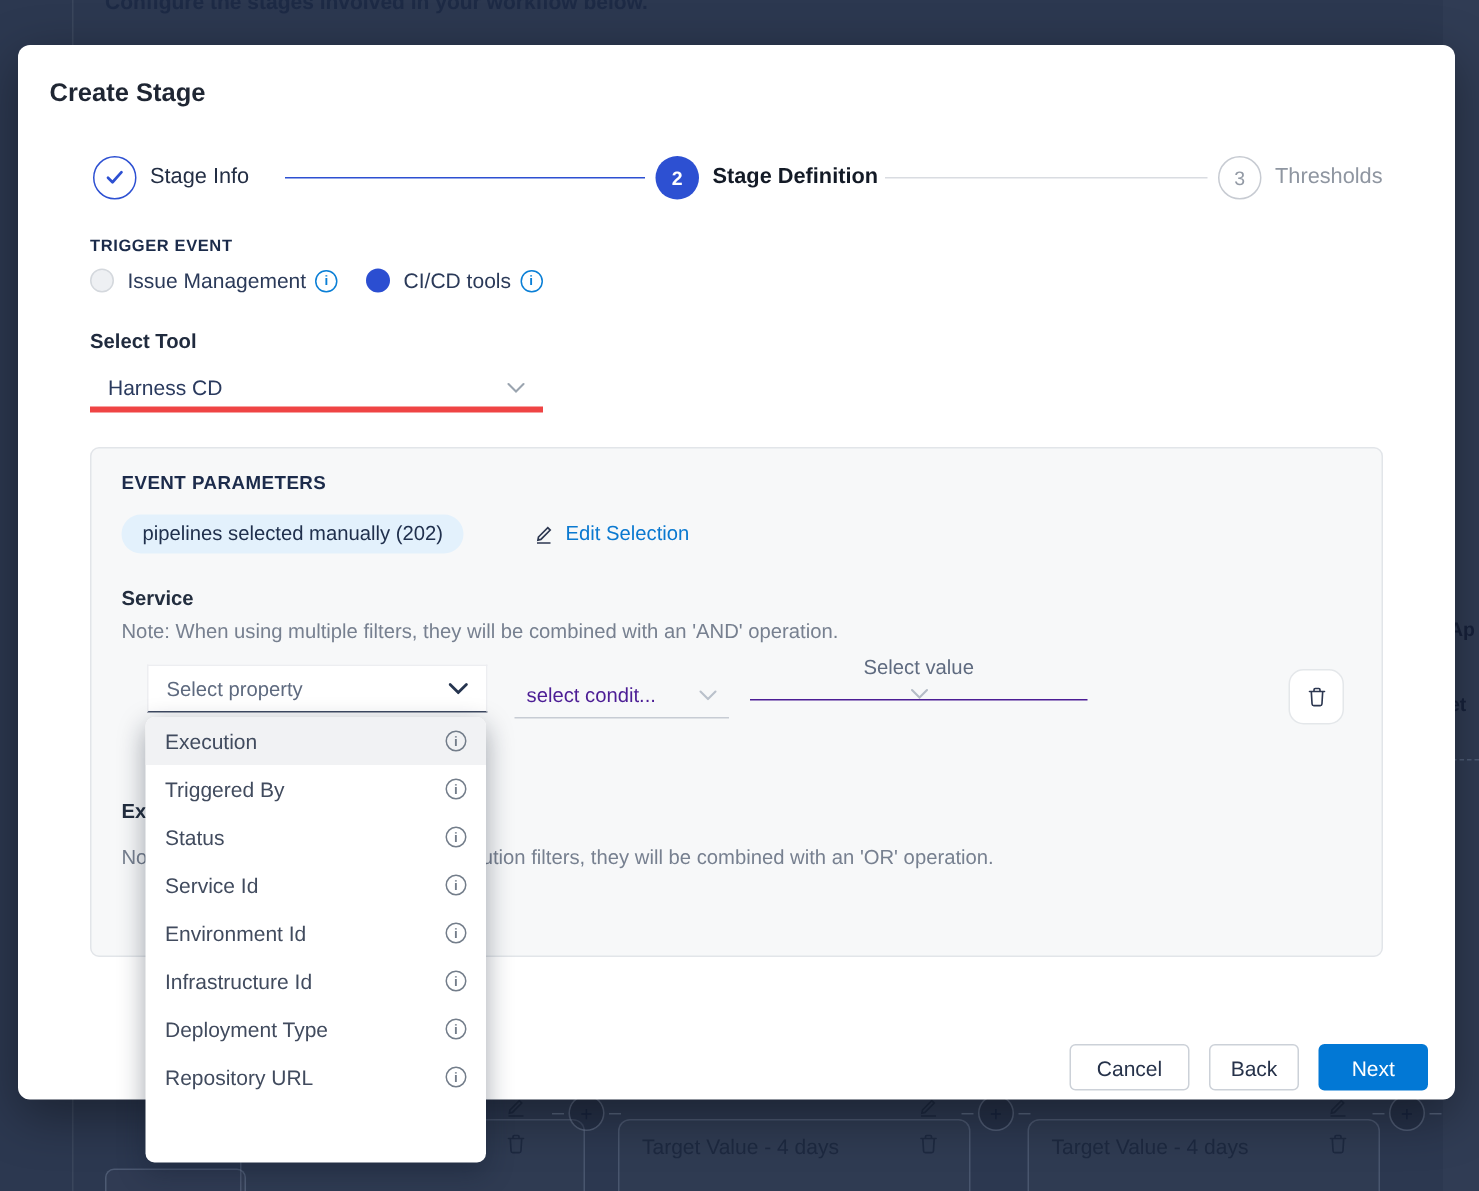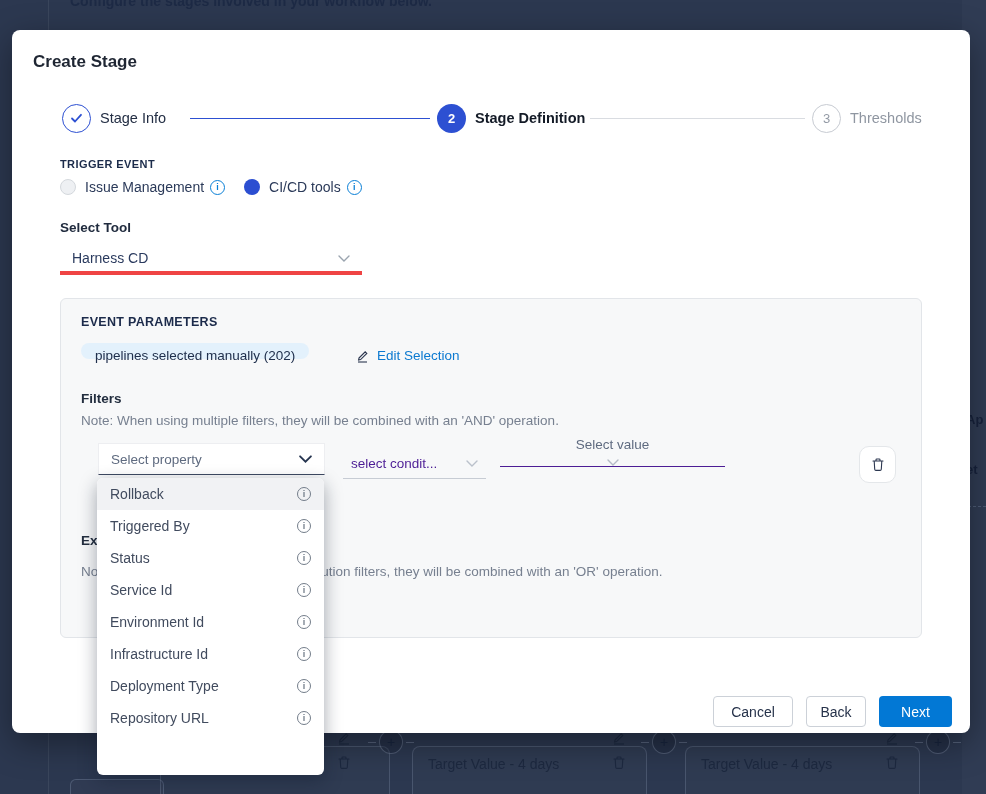--- a/index.html
+++ b/index.html
@@ -56,21 +56,21 @@
   
   .tool-label{position:absolute;left:48px;top:190px;font-size:13.5px;font-weight:bold;color:#202b3e;}
   .sel{box-sizing:border-box;display:flex;align-items:center;justify-content:space-between;}
   .tool-sel{position:absolute;left:48px;top:215px;width:302px;height:30px;border-bottom:4px solid #ef4444;padding:0 12px;}
   .tool-sel .v{font-size:14px;color:#2a3a5e;}
   .chev{flex:0 0 auto;}
 
   
   .panel{position:absolute;left:48px;top:268px;width:862px;height:340px;background:#f7f8f9;border:1px solid #e2e5e9;border-radius:6px;box-sizing:border-box;}
   .ep-h{position:absolute;left:20px;top:16px;font-size:12.5px;font-weight:bold;letter-spacing:.3px;color:#1c2b4b;}
-  .pill{position:absolute;left:20px;top:44px;height:16px;line-height:26px;padding:0 14px;border-radius:13px;background:#e3f1fc;font-size:13.5px;color:#20304d;}
+  .pill{position:absolute;left:20px;top:44px;height:26px;line-height:26px;padding:0 14px;border-radius:13px;background:#e3f1fc;font-size:13.5px;color:#20304d;}
   .editsel{position:absolute;left:295px;top:49px;display:flex;align-items:flex-end;gap:7px;font-size:13.5px;color:#0b79d0;cursor:pointer;}
   .f-h{position:absolute;left:20px;top:92px;font-size:13.5px;font-weight:bold;color:#232e3f;}
   .f-note{position:absolute;left:20px;top:114px;font-size:13.5px;color:#778090;}
   .psel{position:absolute;left:37px;top:144px;width:227px;height:32px;background:#fff;border:1px solid #edeef1;border-bottom:1.5px solid #3e4961;padding:0 12px;}
   .psel .v{font-size:13.5px;color:#5e6a7f;}
   .csel{position:absolute;left:282px;top:150px;width:143px;height:30px;border-bottom:1px solid #c7ccd4;padding:0 8px;}
   .csel .v{font-size:13.5px;color:#4c1d95;}
   .vsel{position:absolute;left:439px;top:138px;width:225px;height:30px;border-bottom:1px solid #4c1d95;padding:0 12px;flex-direction:column;}
   .vsel .v{font-size:13.5px;color:#5f6b80;}
   .trash-btn{position:absolute;left:798px;top:147px;width:37px;height:37px;background:#fff;border:1px solid #e4e7ea;border-radius:10px;
@@ -198,21 +198,21 @@
     <div class="panel">
       <div class="ep-h">EVENT PARAMETERS</div>
       <div class="pill">pipelines selected manually (202)</div>
       <div class="editsel">
         <svg width="14" height="14" viewBox="0 0 14 14" style="color:#2c3750">
             <path d="M3 9 L9.2 2.8 L10.8 4.4 L4.6 10.6 L2.6 11.1 Z" fill="none" stroke="currentColor" stroke-width="1.1"></path>
             <line x1="2" y1="13" x2="11" y2="13" stroke="currentColor" stroke-width="1.1"></line>
           </svg>
         <span>Edit Selection</span>
       </div>
-      <div class="f-h">Filters</div>
+      <div class="f-h">Service</div>
       <div class="f-note">Note: When using multiple filters, they will be combined with an 'AND' operation.</div>
 
       <div class="sel psel">
         <span class="v">Select property</span>
         <svg class="chev" width="13" height="8" viewBox="0 0 12 7" style="color:#263550">
             <polyline points="1,1 6,6 11,1" fill="none" stroke="currentColor" stroke-width="1.7" stroke-linecap="round"></polyline>
           </svg>
       </div>
       <div class="sel csel">
         <span class="v">select condit...</span>
@@ -236,21 +236,21 @@
       <div class="ex-note">Note: When using multiple pipeline execution filters, they will be combined with an 'OR' operation.</div>
     </div>
 
     <button class="btn ghost cancel">Cancel</button>
     <button class="btn ghost back">Back</button>
     <button class="btn next">Next</button>
   </div>
 
   <div class="dd">
     <div class="dd-row hl">
-      <span class="t">Rollback</span>
+      <span class="t">Execution</span>
       <span class="ii gray">
           <span>i</span>
         </span>
     </div>
     <div class="dd-row">
       <span class="t">Triggered By</span>
       <span class="ii gray">
           <span>i</span>
         </span>
     </div>

